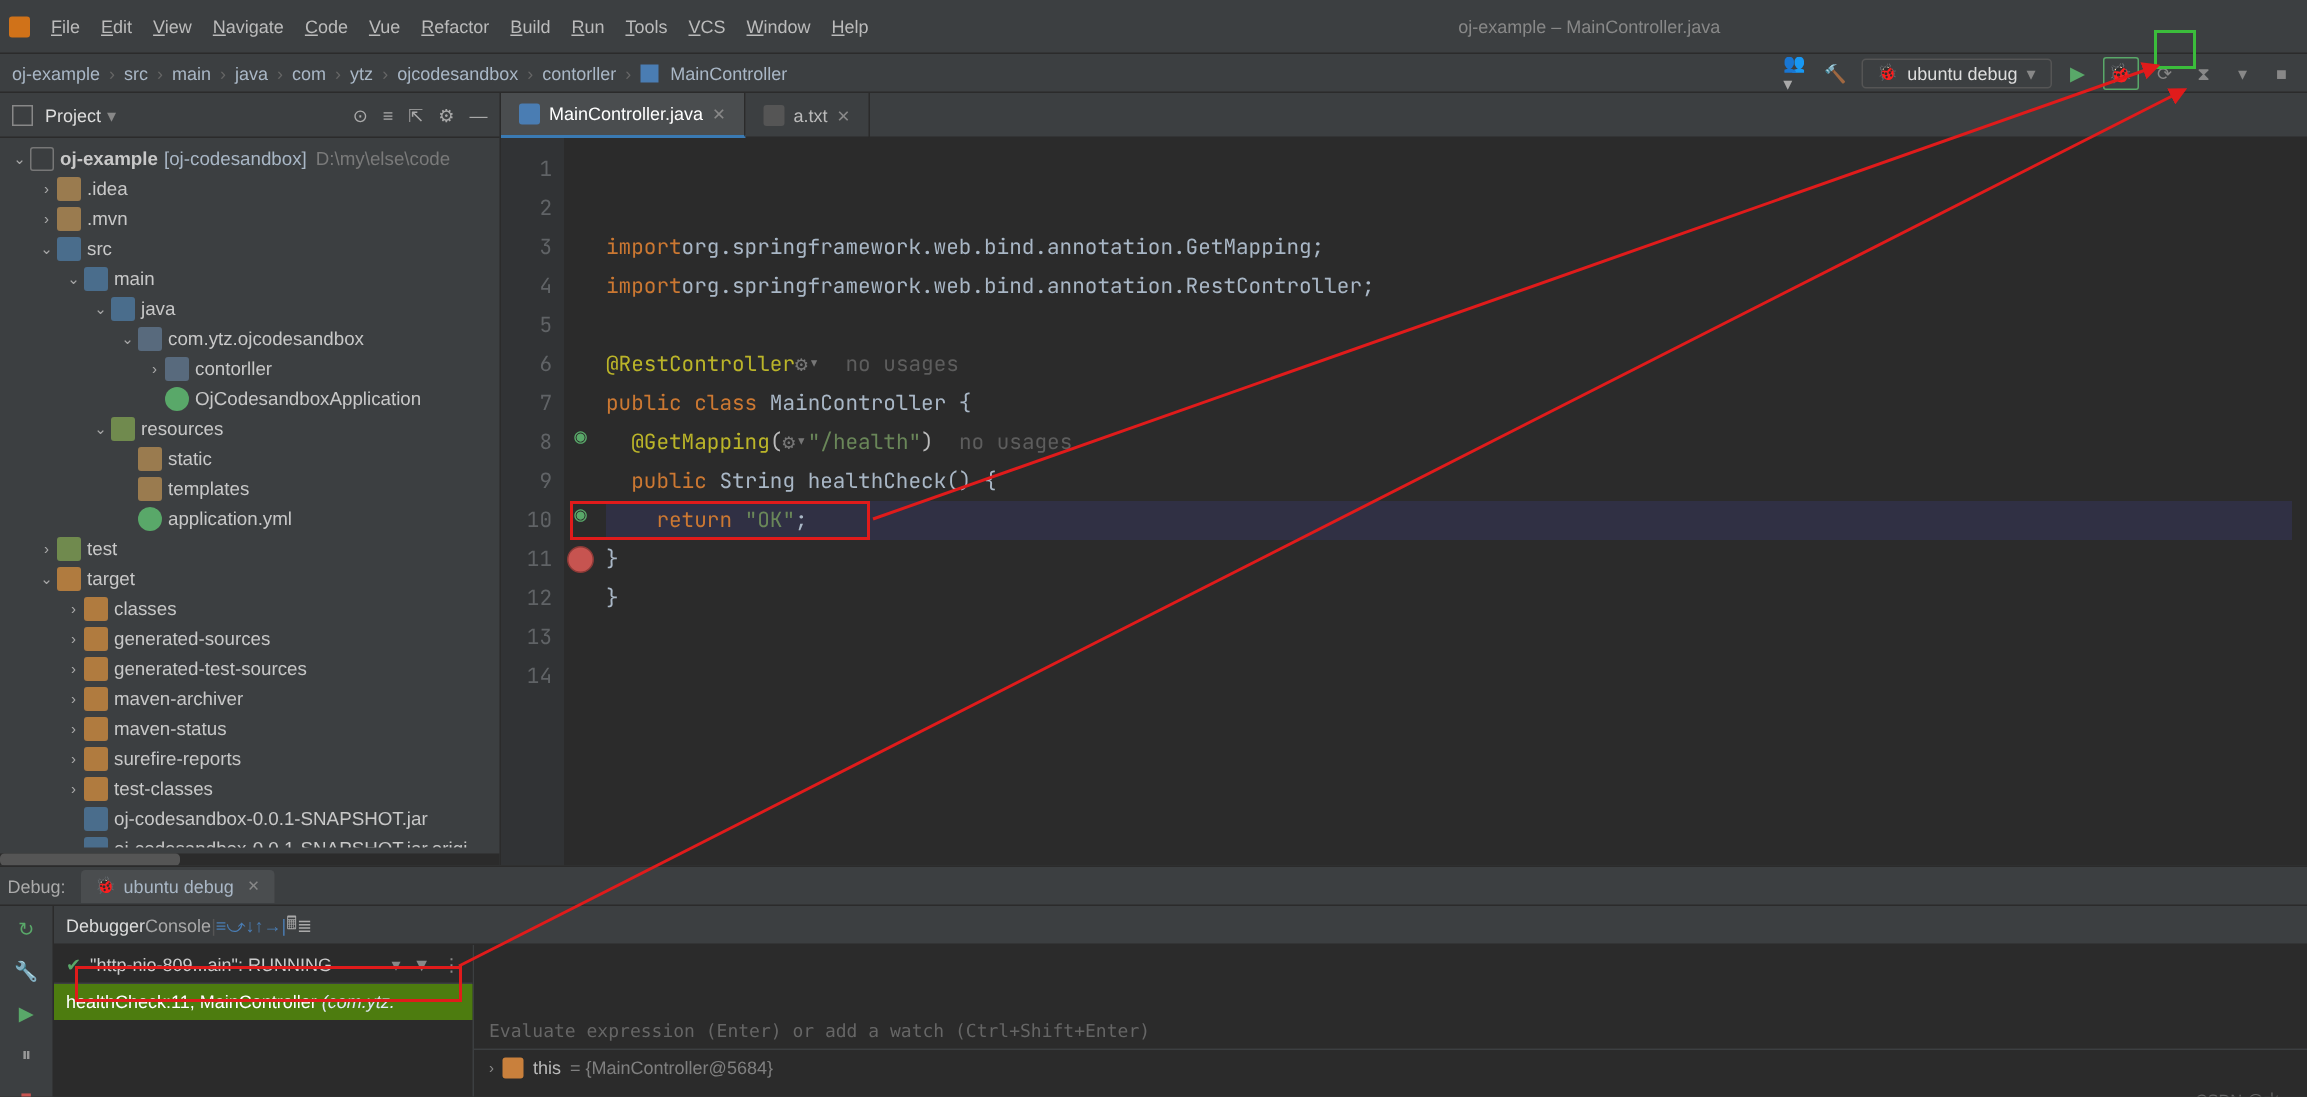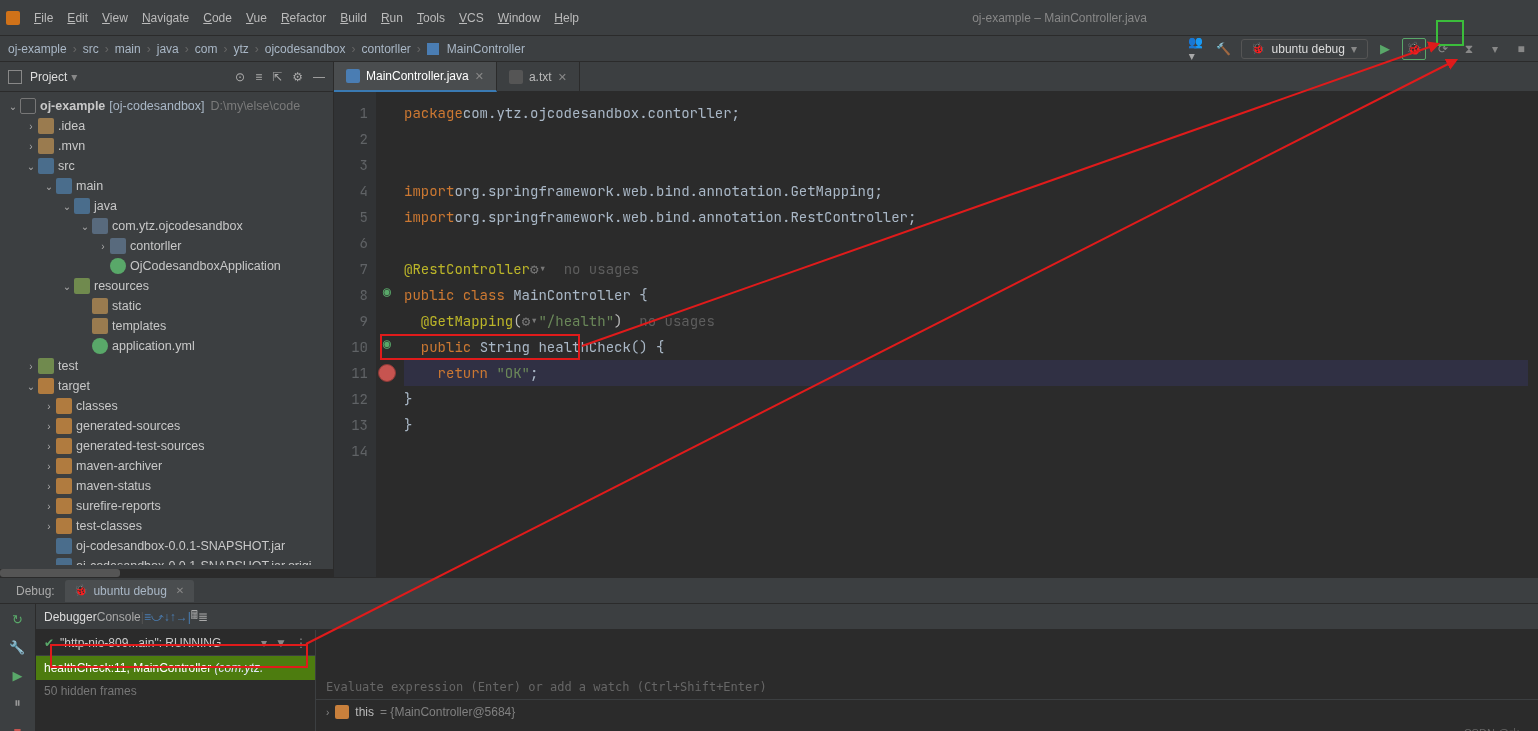--- a/index.html
+++ b/index.html
@@ -110,21 +110,21 @@
   }
   .breakpoint-box {
     position:absolute; border:2px solid #e01b1b; pointer-events:none;
   }
   
   .bottom {
     height:170px; background:#3c3f41; border-top:1px solid #2b2b2b; display:flex; flex-direction:column;
     position:relative;
   }
   .debug-tabbar {
-    height:26px; background:#3c3f41; display:flex; align-items:center; padding:0 16px; color:#a9b7c6;
+    height:26px; background:#3c3f41; display:flex; align-items:center; padding:0 5px; color:#a9b7c6;
     border-bottom:1px solid #2b2b2b;
   }
   .debug-tabbar .lbl { color:#aaa; margin-right:10px;}
   .debug-tabbar .run-tab { display:flex; align-items:center; gap:5px; background:#4a4d4f; padding:4px 10px; border-radius:3px 3px 0 0;}
   .debug-tabbar .run-tab .bug{ color:#59a869; font-size:11px;}
   .debug-tabbar .close { color:#888; font-size:10px; margin-left:4px;}
   .debug-toolbar {
     height:26px; background:#3c3f41; display:flex; align-items:center; padding:0 8px; color:#a9a9a9;
     border-bottom:1px solid #2b2b2b;
   }
@@ -429,24 +429,20 @@
           <div>13</div>
           <div>14</div>
         </div>
 
       <div class="bp" style="top:calc(8px + 26px*10 + 4px)"></div>
 
       <div class="gutter-ico" style="top:calc(8px + 26px*7)">◉</div>
       <div class="gutter-ico" style="top:calc(8px + 26px*9)">◉</div>
 
       <div class="code">
-        <div class="ln">
-            <span class="kw">package</span>
-            <span class="pkg-c"> com.ytz.ojcodesandbox.contorller;</span>
-          </div>
         <div class="ln"></div>
         <div class="ln"></div>
         <div class="ln">
             <span class="kw">import</span>
             <span class="pkg-c"> org.springframework.web.bind.annotation.GetMapping;</span>
           </div>
         <div class="ln">
             <span class="kw">import</span>
             <span class="pkg-c"> org.springframework.web.bind.annotation.RestController;</span>
           </div>
@@ -505,21 +501,20 @@
         <span class="chk">✔</span>
         <span class="thread">"http-nio-809...ain": RUNNING</span>
         <span class="caret-d">▾</span>
         <span class="filter">▼</span>
         <span class="filter">⋮</span>
       </div>
       <div class="frame-row sel">
         <span>healthCheck:11, MainController</span>
         <span class="pkg-m">(com.ytz.</span>
       </div>
-      <div class="hidden-frames">50 hidden frames</div>
     </div>
     <div class="vars">
       <div class="eval-row">
         <span>Evaluate expression (Enter) or add a watch (Ctrl+Shift+Enter)</span>
       </div>
       <div class="var-row">
         <span class="expand">›</span>
         <span class="vico"></span>
         <span class="vname">this</span>
         <span class="vval">= {MainController@5684}</span>

